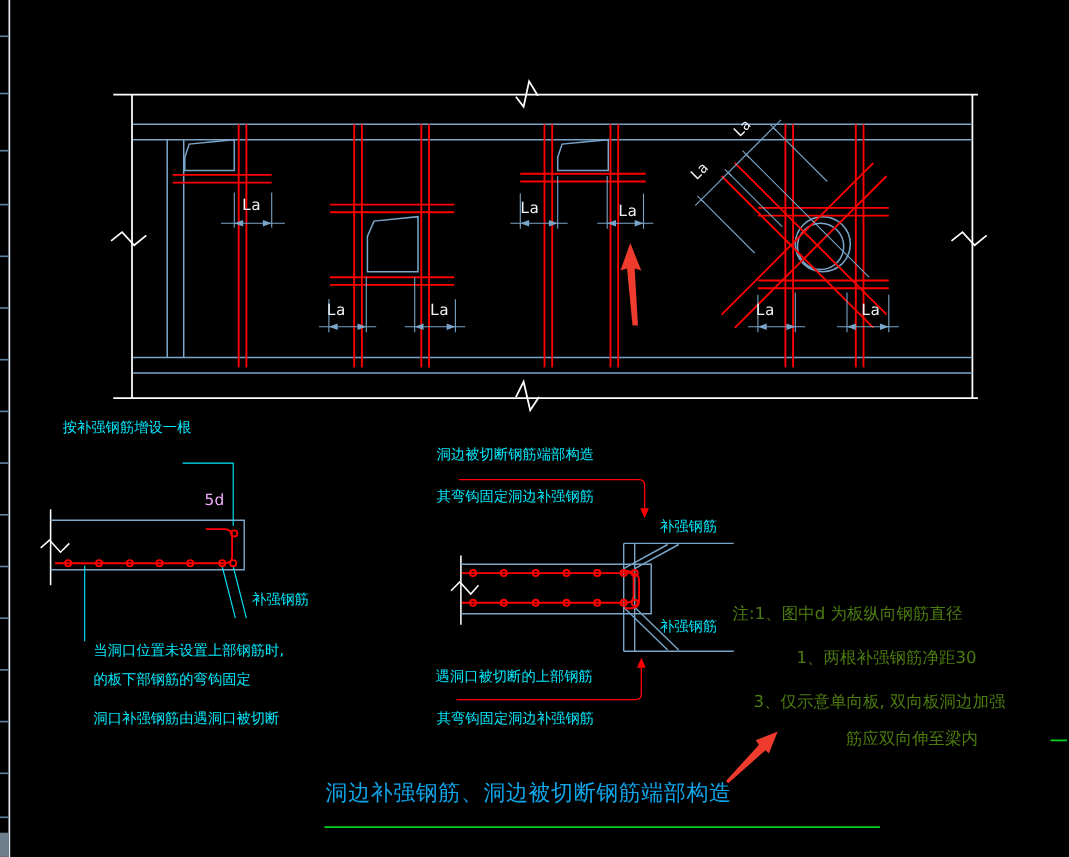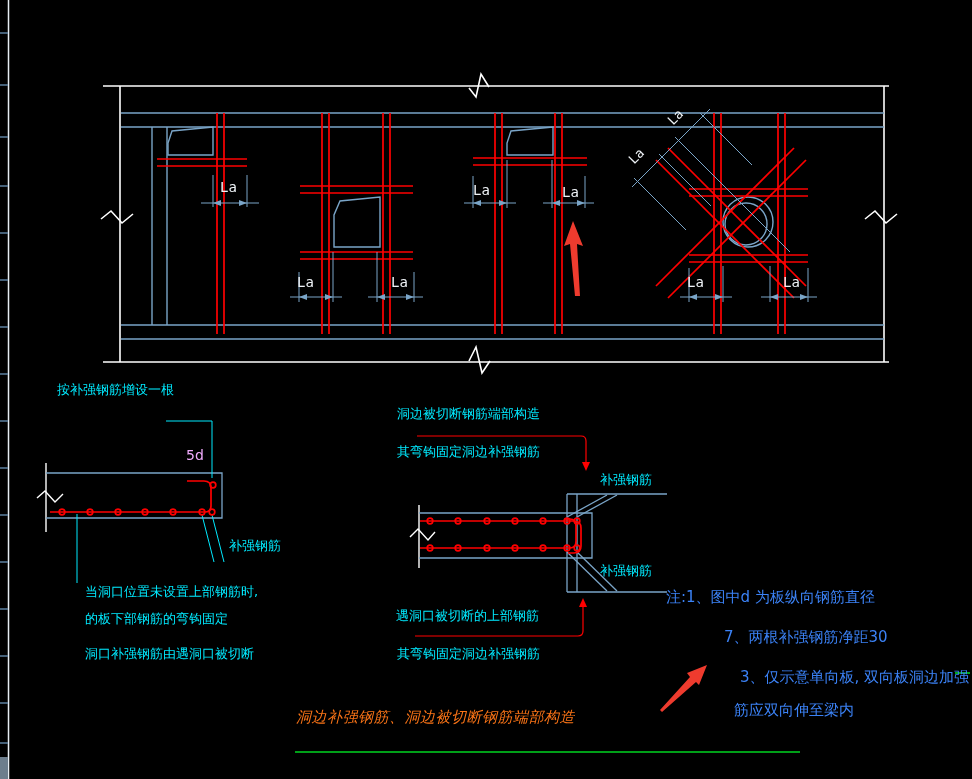--- a/index.html
+++ b/index.html
@@ -2,25 +2,25 @@
 <html><head>
 <meta charset="utf-8">
 <style>
   html,body{margin:0;padding:0;background:#000;}
   .stage{position:relative;width:972px;height:779px;background:#000;overflow:hidden;
          font-family:"DejaVu Sans",sans-serif;}
   .stage svg{position:absolute;left:0;top:0;}
   .t{position:absolute;white-space:nowrap;line-height:1.05;}
   .cy{color:#00eaff;font-size:13px;}
   .cy15{color:#f0abfc;font-size:14px;}
-  .wt{color:#3b82f6;font-size:15px;margin-top:39px;}
+  .wt{color:#4d7c0f;font-size:15px;}
   .la{color:#eef2f6;font-size:14px;font-family:"DejaVu Sans Mono",monospace;}
   .la-diag{color:#eef2f6;font-size:13px;font-family:"DejaVu Sans Mono",monospace;
            transform:rotate(-45deg);transform-origin:left center;}
-  .title{color:#f97316;font-size:15px;letter-spacing:.5px;font-style:italic;}
+  .title{color:#0ea5e9;font-size:20px;letter-spacing:.5px;}
 </style>
 </head>
 <body>
 
 <div class="stage">
 
 <svg width="972" height="779" viewBox="0 0 972 779">
 
   <g stroke-width="1.5">
     <line x1="8.5" y1="0" x2="8.5" y2="779" stroke="#e8eef3"></line>
@@ -253,18 +253,18 @@
   <div class="t cy" style="left:85px;top:612px">的板下部钢筋的弯钩固定</div>
 
   <div class="t cy" style="left:397px;top:407px">洞边被切断钢筋端部构造</div>
   <div class="t cy" style="left:397px;top:445px">其弯钩固定洞边补强钢筋</div>
   <div class="t cy" style="left:600px;top:473px">补强钢筋</div>
   <div class="t cy" style="left:600px;top:564px">补强钢筋</div>
   <div class="t cy" style="left:396px;top:609px">遇洞口被切断的上部钢筋</div>
   <div class="t cy" style="left:397px;top:647px">其弯钩固定洞边补强钢筋</div>
 
   <div class="t wt" style="left:666px;top:551px">注:1、图中d 为板纵向钢筋直径</div>
-  <div class="t wt" style="left:724px;top:591px">7、两根补强钢筋净距30</div>
-  <div class="t wt" style="left:740px;top:631px">3、仅示意单向板, 双向板洞边加强</div>
-  <div class="t wt" style="left:734px;top:664px">筋应双向伸至梁内</div>
+  <div class="t wt" style="left:724px;top:591px">1、两根补强钢筋净距30</div>
+  <div class="t wt" style="left:685px;top:631px">3、仅示意单向板, 双向板洞边加强</div>
+  <div class="t wt" style="left:769px;top:664px">筋应双向伸至梁内</div>
 
   <div class="t title" style="left:296px;top:710px">洞边补强钢筋、洞边被切断钢筋端部构造</div>
 </div>
 
 </body></html>

